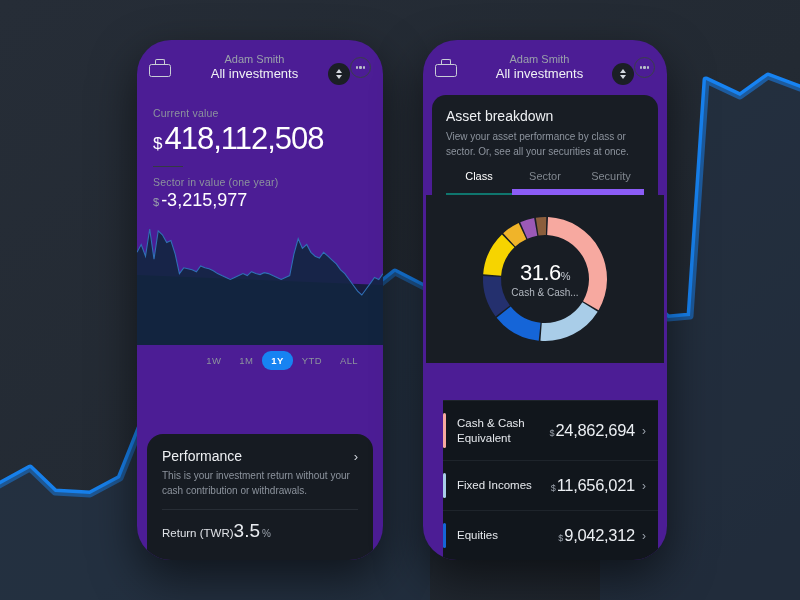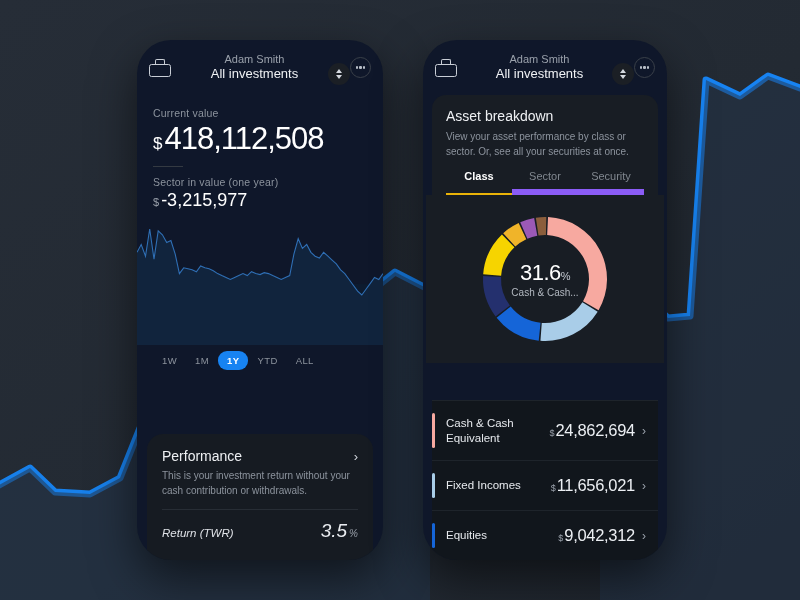--- a/index.html
+++ b/index.html
@@ -7,21 +7,21 @@
   body {
     font-family:"Liberation Sans", sans-serif;
     background:#252c35;
     position:relative;
   }
   #bg { position:absolute; inset:0; z-index:0; }
 
   
   .phone {
     position:absolute; z-index:5;
-    background:#0f172a; border-radius:34px;
+    background:#4c1d95; border-radius:34px;
     overflow:hidden;
     box-shadow:0 18px 46px rgba(0,0,0,.55);
   }
   .phone-inner { position:absolute; inset:0; overflow:hidden; }
   #phone-left  { left:137px; top:40px;  width:246px; height:520px; }
   #phone-right { left:423px; top:40px;  width:244px; height:520px; }
 
   
   .pheader {
     position:relative; height:55px;
@@ -65,63 +65,63 @@
   }
   .bigval .cur { font-size:17px; margin-right:2px; letter-spacing:0; }
   .bigval .num { font-size:31px; }
   .mini-div { width:30px; height:1px; background:#343a42; margin:9px 0 9px; }
   .medval { color:#fff; display:flex; align-items:baseline; margin-top:2px; }
   .medval .cur { font-size:11px; color:#9aa1ab; margin-right:2px; }
   .medval .num { font-size:18px; }
 
   .spark { width:100%; height:130px; display:block; margin-top:4px; }
 
-  .ranges { display:flex; justify-content:flex-start; padding:6px 16px 0; }
+  .ranges { display:flex; justify-content:flex-end; padding:6px 16px 0; }
   .rng {
     font-size:9.5px; color:#8c939d; padding:4px 9px; border-radius:9px;
     letter-spacing:.4px;
   }
   .rng.active { background:#1783f2; color:#fff; font-weight:600; }
 
   .perf-card {
     position:absolute; left:10px; right:10px; bottom:0;
     background:#161b22; border-radius:16px 16px 0 0;
     padding:14px 15px 18px;
   }
   .perf-top { display:flex; align-items:center; justify-content:space-between; }
   .perf-title { font-size:14px; color:#eef0f3; font-weight:500; }
   .perf-desc { font-size:10px; color:#8c939d; line-height:1.45; margin-top:5px; }
   .perf-div { height:1px; background:#272d35; margin:11px 0 10px; }
-  .perf-row { display:flex; align-items:baseline; justify-content:space-between;font-style:italic; }
+  .perf-row { display:flex; align-items:baseline; justify-content:flex-start; }
   .perf-row .k { font-size:11.5px; color:#dfe2e7; }
   .perf-row .v { font-size:19px; color:#e9ecf0; }
   .perf-row .v small { font-size:10px; color:#9aa1ab; margin-left:2px; }
   .caret { color:#cfd4db; font-size:13px; }
 
   
   .ab-card { margin:0 9px; background:#181d24; border-radius:14px 14px 0 0; padding:13px 14px 0; }
   .ab-title { font-size:14px; color:#eef0f3; font-weight:500; }
   .ab-desc { font-size:10px; color:#8c939d; line-height:1.5; margin-top:5px; }
   .ab-tabs { display:flex; margin-top:11px; }
   .ab-tab {
     flex:1; text-align:center; font-size:11px; color:#80878f;
     padding-bottom:7px; border-bottom:6px solid #8b5cf6;
   }
-  .ab-tab.active { color:#fff; font-weight:700; border-bottom:2px solid #eab308; }
+  .ab-tab.active { color:#fff; font-weight:400; border-bottom:2px solid #0f766e; }
 
   .donut-wrap {
     background:#181d24; margin:0 3px; height:168px;
     display:flex; align-items:center; justify-content:center;
   }
   .donut-center { position:absolute; text-align:center; }
   .donut-pct { color:#fff; font-size:22px; letter-spacing:-.5px; }
   .donut-pct small { font-size:11px; color:#c2c7cf; }
   .donut-lab { font-size:10px; color:#b2b8c0; margin-top:1px; }
 
-  .alist { position:absolute; left:9px; right:9px; bottom:0; }
+  .alist { position:absolute; left:20px; right:9px; bottom:0; }
   .arow {
     position:relative; display:flex; align-items:center;
     padding:15px 12px 15px 14px; background:#11161c;
     border-top:1px solid #1e242b;
   }
   .arow .bar { position:absolute; left:0; top:12px; bottom:12px; width:3px; border-radius:2px; }
   .arow .nm { font-size:11.5px; color:#e6e9ed; line-height:1.25; flex:1; }
   .arow .amt { color:#eceff3; display:flex; align-items:baseline; }
   .arow .amt .c { font-size:9px; color:#9aa1ab; margin-right:1px; }
   .arow .amt .n { font-size:16.5px; letter-spacing:-.3px; }

